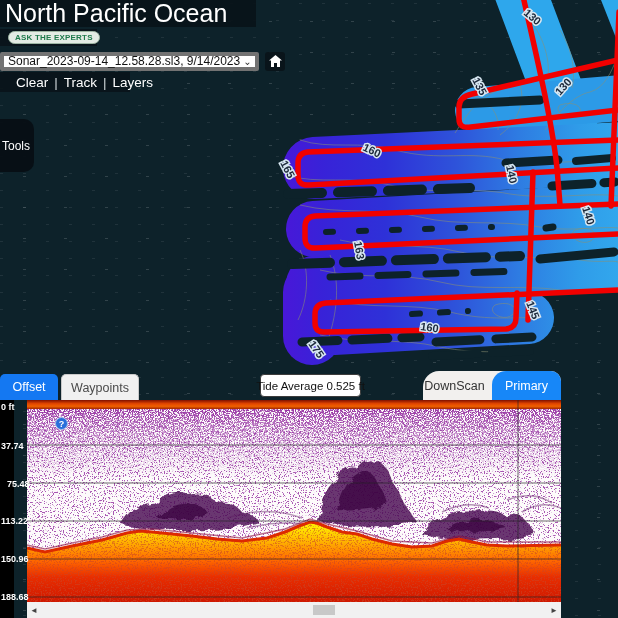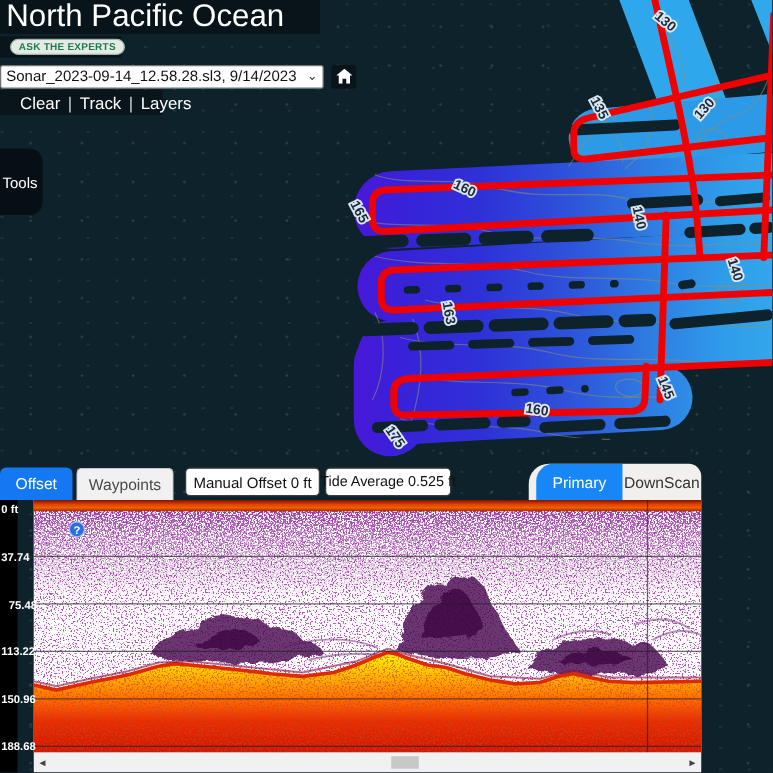--- a/index.html
+++ b/index.html
@@ -15,21 +15,21 @@
   
   .titlebar{position:absolute;left:0;top:0;width:256px;height:27px;
     background:rgba(9,19,25,.93);color:#fff;font-size:25px;line-height:27px;
     padding-left:5px;box-sizing:border-box;white-space:nowrap;}
   .expertsbar{position:absolute;left:0;top:29px;width:97px;height:17px;
     background:rgba(9,19,25,.9);display:flex;align-items:center;}
   .expertspill{margin-left:8px;background:#e3ebe4;border:1px solid #9db5a3;
     border-radius:8px;font-size:8px;font-weight:bold;color:#1f7a4c;
     padding:1px 6px;letter-spacing:.2px;white-space:nowrap;}
   .filerow{position:absolute;left:0;top:51px;height:20px;display:flex;align-items:center;}
-  .fileselect{width:259px;height:19px;background:#fff;border:1px solid #737373;
+  .fileselect{width:259px;height:19px;background:#fff;border:4px solid #737373;
     border-radius:2px;font-size:12px;color:#111;display:flex;align-items:center;
     justify-content:space-between;padding:0 4px;box-sizing:border-box;white-space:nowrap;}
   .chev{font-size:10px;color:#333;margin-left:3px;}
   .homebtn{margin-left:6px;width:20px;height:19px;background:rgba(9,19,25,.92);
     border-radius:3px;display:flex;align-items:center;justify-content:center;}
   .menubar{position:absolute;left:0;top:72px;width:130px;height:20px;
     background:rgba(9,19,25,.9);color:#fff;font-size:13.5px;display:flex;
     align-items:center;padding-left:16px;box-sizing:border-box;gap:6px;white-space:nowrap;}
   .menubar .sep{color:#cfd6d9;}
   .toolsbtn{position:absolute;left:-13px;top:119px;width:47px;height:53px;
@@ -182,25 +182,24 @@
     <span class="sep">|</span>
     <span>Track</span>
     <span class="sep">|</span>
     <span>Layers</span>
   </div>
   <div class="toolsbtn">Tools</div>
 
   <div class="tabbar">
     <div class="tab sonar">Offset</div>
     <div class="tab waypoints">Waypoints</div>
-    <div class="ctlbtn ctl-offset">Manual Offset 0 ft</div>
     <div class="ctlbtn ctl-tide">Tide Average 0.525 ft</div>
     <div class="viewtabs">
+      <div class="viewtab downscan">DownScan</div>
       <div class="viewtab primary">Primary</div>
-      <div class="viewtab downscan">DownScan</div>
     </div>
   </div>
 
   <div class="echowrap">
     <svg width="534" height="202" viewBox="0 0 534 202">
       <defs>
         <linearGradient id="gTop" x1="0" y1="0" x2="0" y2="9" gradientUnits="userSpaceOnUse">
           <stop offset="0" stop-color="#7f1000"></stop>
             <stop offset=".4" stop-color="#e04400"></stop>
           <stop offset=".7" stop-color="#f06000"></stop>

